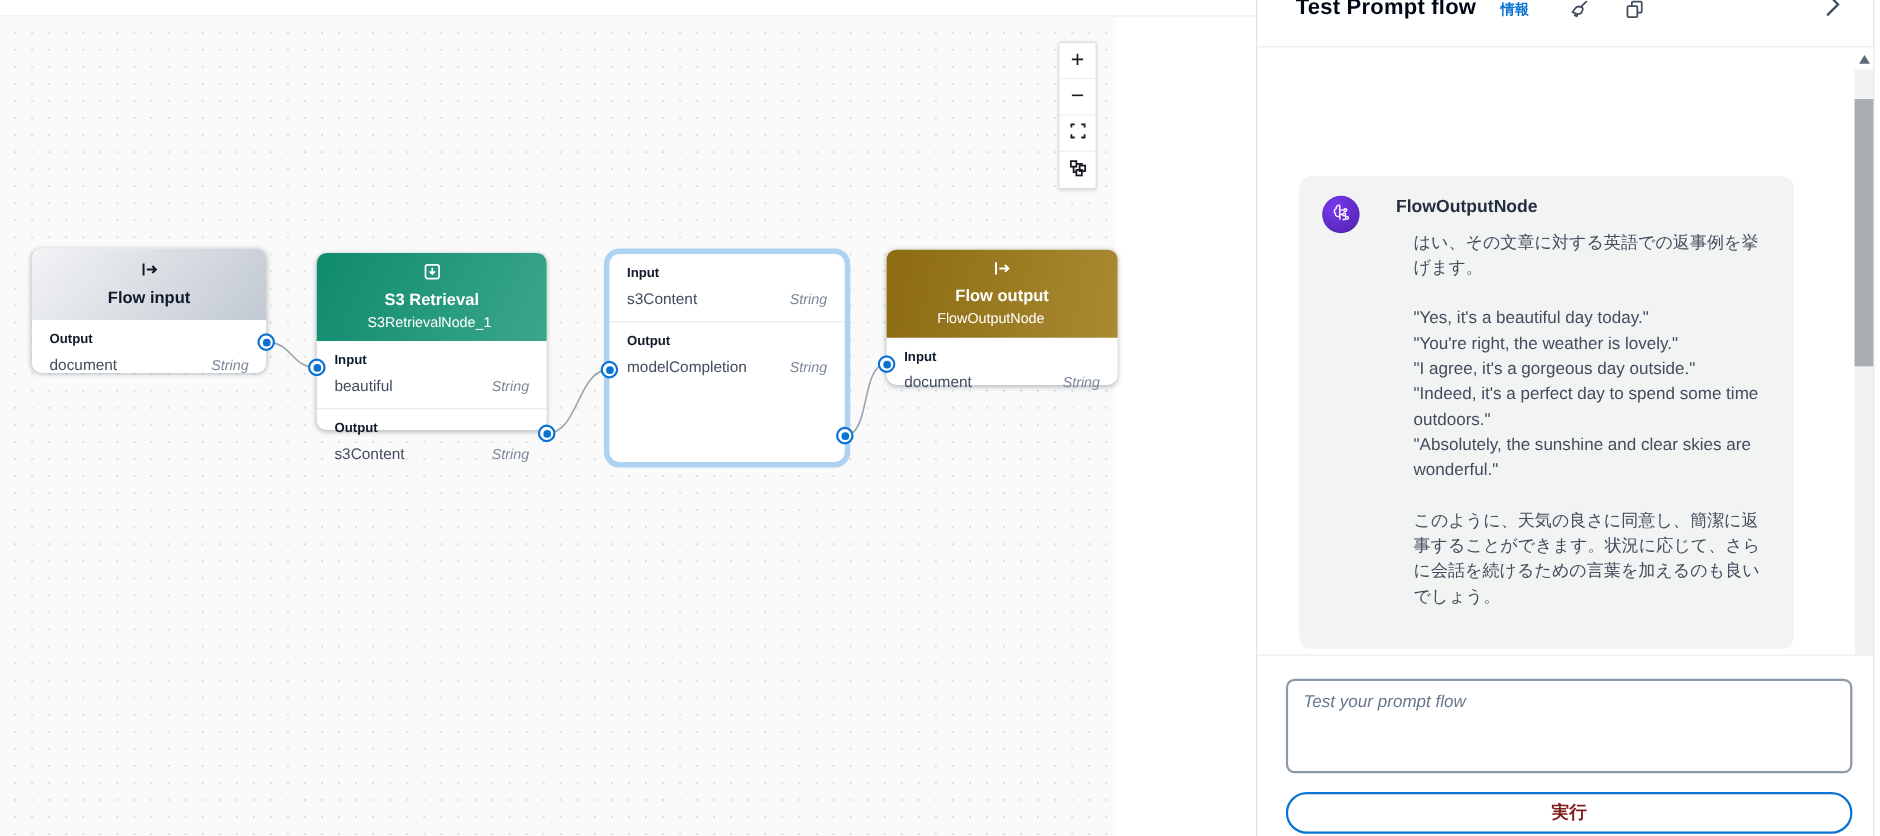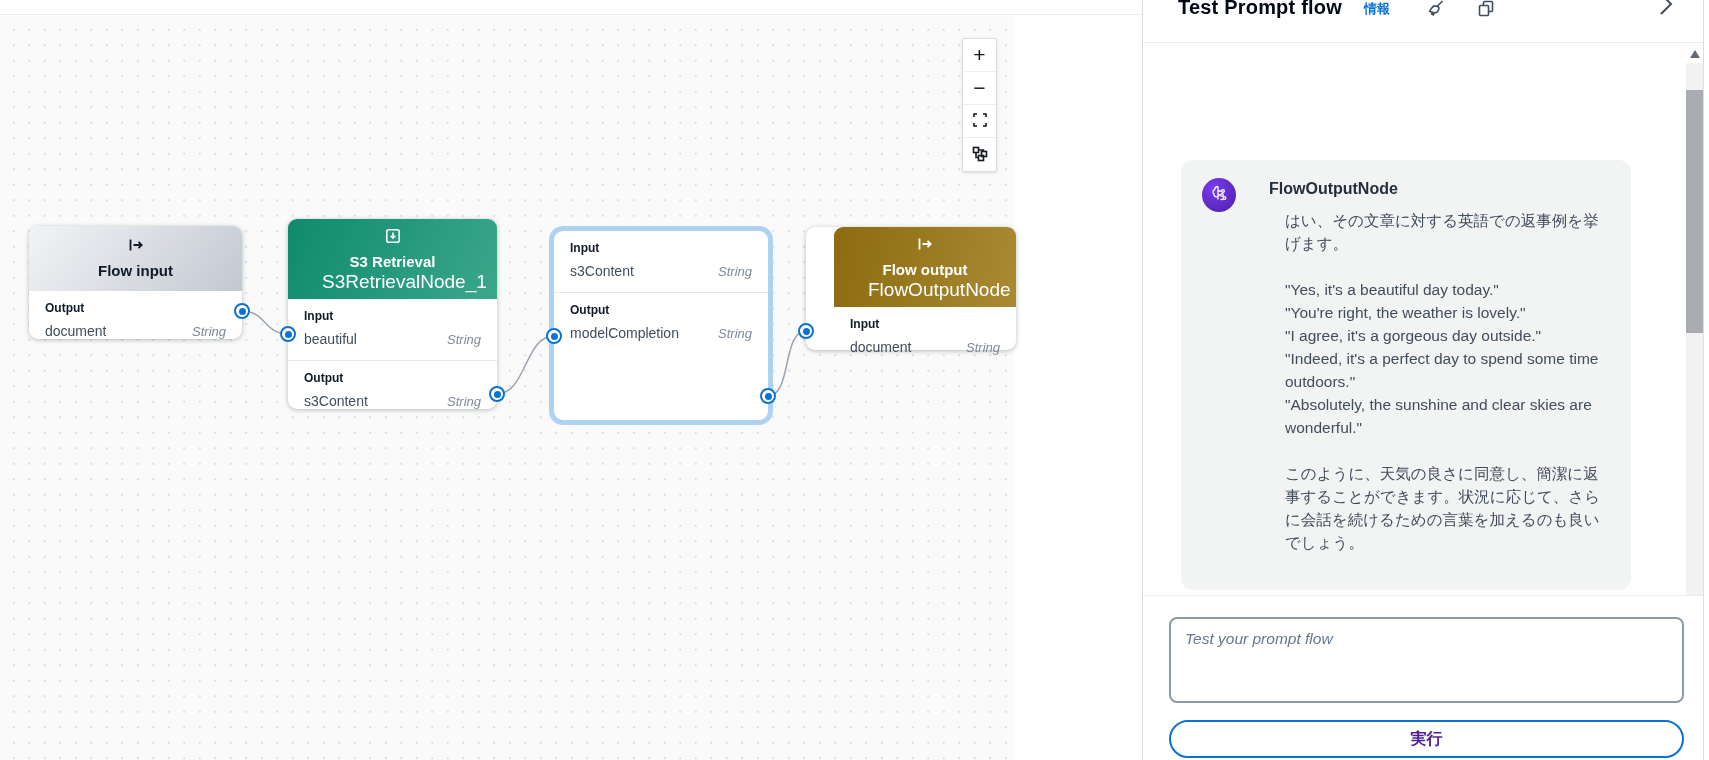--- a/index.html
+++ b/index.html
@@ -27,21 +27,21 @@
   .zoom-btn:last-child { border-bottom:none; }
   .zoom-btn svg { width:16px; height:16px; stroke:#16191f; fill:none; stroke-width:1.6; }
 
   
   .node { position:absolute; background:#fff; border-radius:9px;
           box-shadow:0 1px 5px rgba(0,28,36,.28); }
   .node.selected { box-shadow:0 0 0 5px #aed3f2, 0 1px 5px rgba(0,28,36,.28); }
   .node-header { border-radius:9px 9px 0 0; padding:9px 14px 8px 14px; color:#fff; }
   .node-header .hrow { display:flex; align-items:center; gap:8px;flex-direction:column; }
   .node-title { font-size:15px; font-weight:700; line-height:19px; }
-  .node-subtitle { font-size:19px; line-height:18px; margin-left:20px; margin-top:2px; }
+  .node-subtitle { font-size:13px; line-height:18px; margin-left:32px; margin-top:2px; }
   .hicon svg { width:16px; height:16px; display:block; }
   .hdr-gray  { background:linear-gradient(130deg,#f2f3f5 0%,#c2c9d2 100%); color:#0f1b2a; }
   .hdr-teal  { background:linear-gradient(115deg,#0f8a6d 0%,#3ba78b 100%); }
   .hdr-purple{ background:linear-gradient(100deg,#5415bd 0%,#7b35ee 100%); }
   .hdr-gold  { background:linear-gradient(100deg,#8c6b11 0%,#a98a32 100%); }
 
   .node-body { padding:10px 0 12px 0; }
   .section-label { font-size:12px; font-weight:700; color:#0f1b2a; padding:0 16px; margin-bottom:7px; }
   .param-row { display:flex; justify-content:space-between; align-items:baseline;
                padding:0 16px; font-size:14px; color:#414d5c; line-height:18px; }
@@ -100,21 +100,21 @@
 
   
   .input-divider { position:absolute; left:0; top:595px; width:100%; height:1px; background:#e9ebed; }
   .prompt-input { position:absolute; left:26px; top:617px; width:515px; height:86px;
                   border:2px solid #8c99a8; border-radius:8px; padding:11px 14px;
                   font-family:"Liberation Sans", sans-serif; font-size:15px; color:#0f1b2a;
                   resize:none; outline:none; background:#fff; }
   .prompt-input::placeholder { color:#66788c; font-style:italic; font-size:15.5px; }
   .run-button { position:absolute; left:26px; top:720px; width:515px; height:38px;
                 background:#fff; border:2px solid #0972d3; border-radius:19px;
-                color:#4c1d95; font-size:16px; font-weight:700; cursor:pointer;
+                color:#7f1d1d; font-size:16px; font-weight:700; cursor:pointer;
                 font-family:"Liberation Sans", sans-serif; }
 </style>
 </head>
 <body>
 
 <div class="stage">
 
   <div class="canvas-topbar"></div>
   <div class="canvas"></div>
 
@@ -159,21 +159,21 @@
     </div>
     <div class="node-body">
       <div class="section-label">Output</div>
       <div class="param-row">
         <span>document</span>
         <span class="param-type">String</span>
       </div>
     </div>
   </div>
 
-  <div class="node" style="left:288px; top:219px; width:209px; height:190px;">
+  <div class="node" style="left:288px; top:230px; width:209px; height:161px;">
     <div class="node-header hdr-teal">
       <div class="hrow">
         <span class="hicon">
           <svg viewBox="0 0 16 16" stroke="#fff" fill="none" stroke-width="1.6">
             <rect x="1.8" y="1.8" width="12.4" height="12.4" rx="2"></rect>
             <path d="M8 4.5v5.5 M5.6 7.8L8 10.2l2.4-2.4"></path>
             </svg>
         </span>
         <span class="node-title">S3 Retrieval</span>
       </div>
@@ -203,21 +203,21 @@
       </div>
       <div class="node-divider"></div>
       <div class="section-label">Output</div>
       <div class="param-row">
         <span>modelCompletion</span>
         <span class="param-type">String</span>
       </div>
     </div>
   </div>
 
-  <div class="node" style="left:806px; top:227px; width:210px; height:123px;padding-left:28px;">
+  <div class="node" style="left:806px; top:227px; width:210px; height:123px;">
     <div class="node-header hdr-gold">
       <div class="hrow">
         <span class="hicon">
           <svg viewBox="0 0 16 16" stroke="#fff" fill="none" stroke-width="1.8">
             <path d="M2.5 2.5v11 M5.5 8h8 M10.5 4.8L13.7 8l-3.2 3.2"></path>
             </svg>
         </span>
         <span class="node-title">Flow output</span>
       </div>
       <div class="node-subtitle">FlowOutputNode</div>

